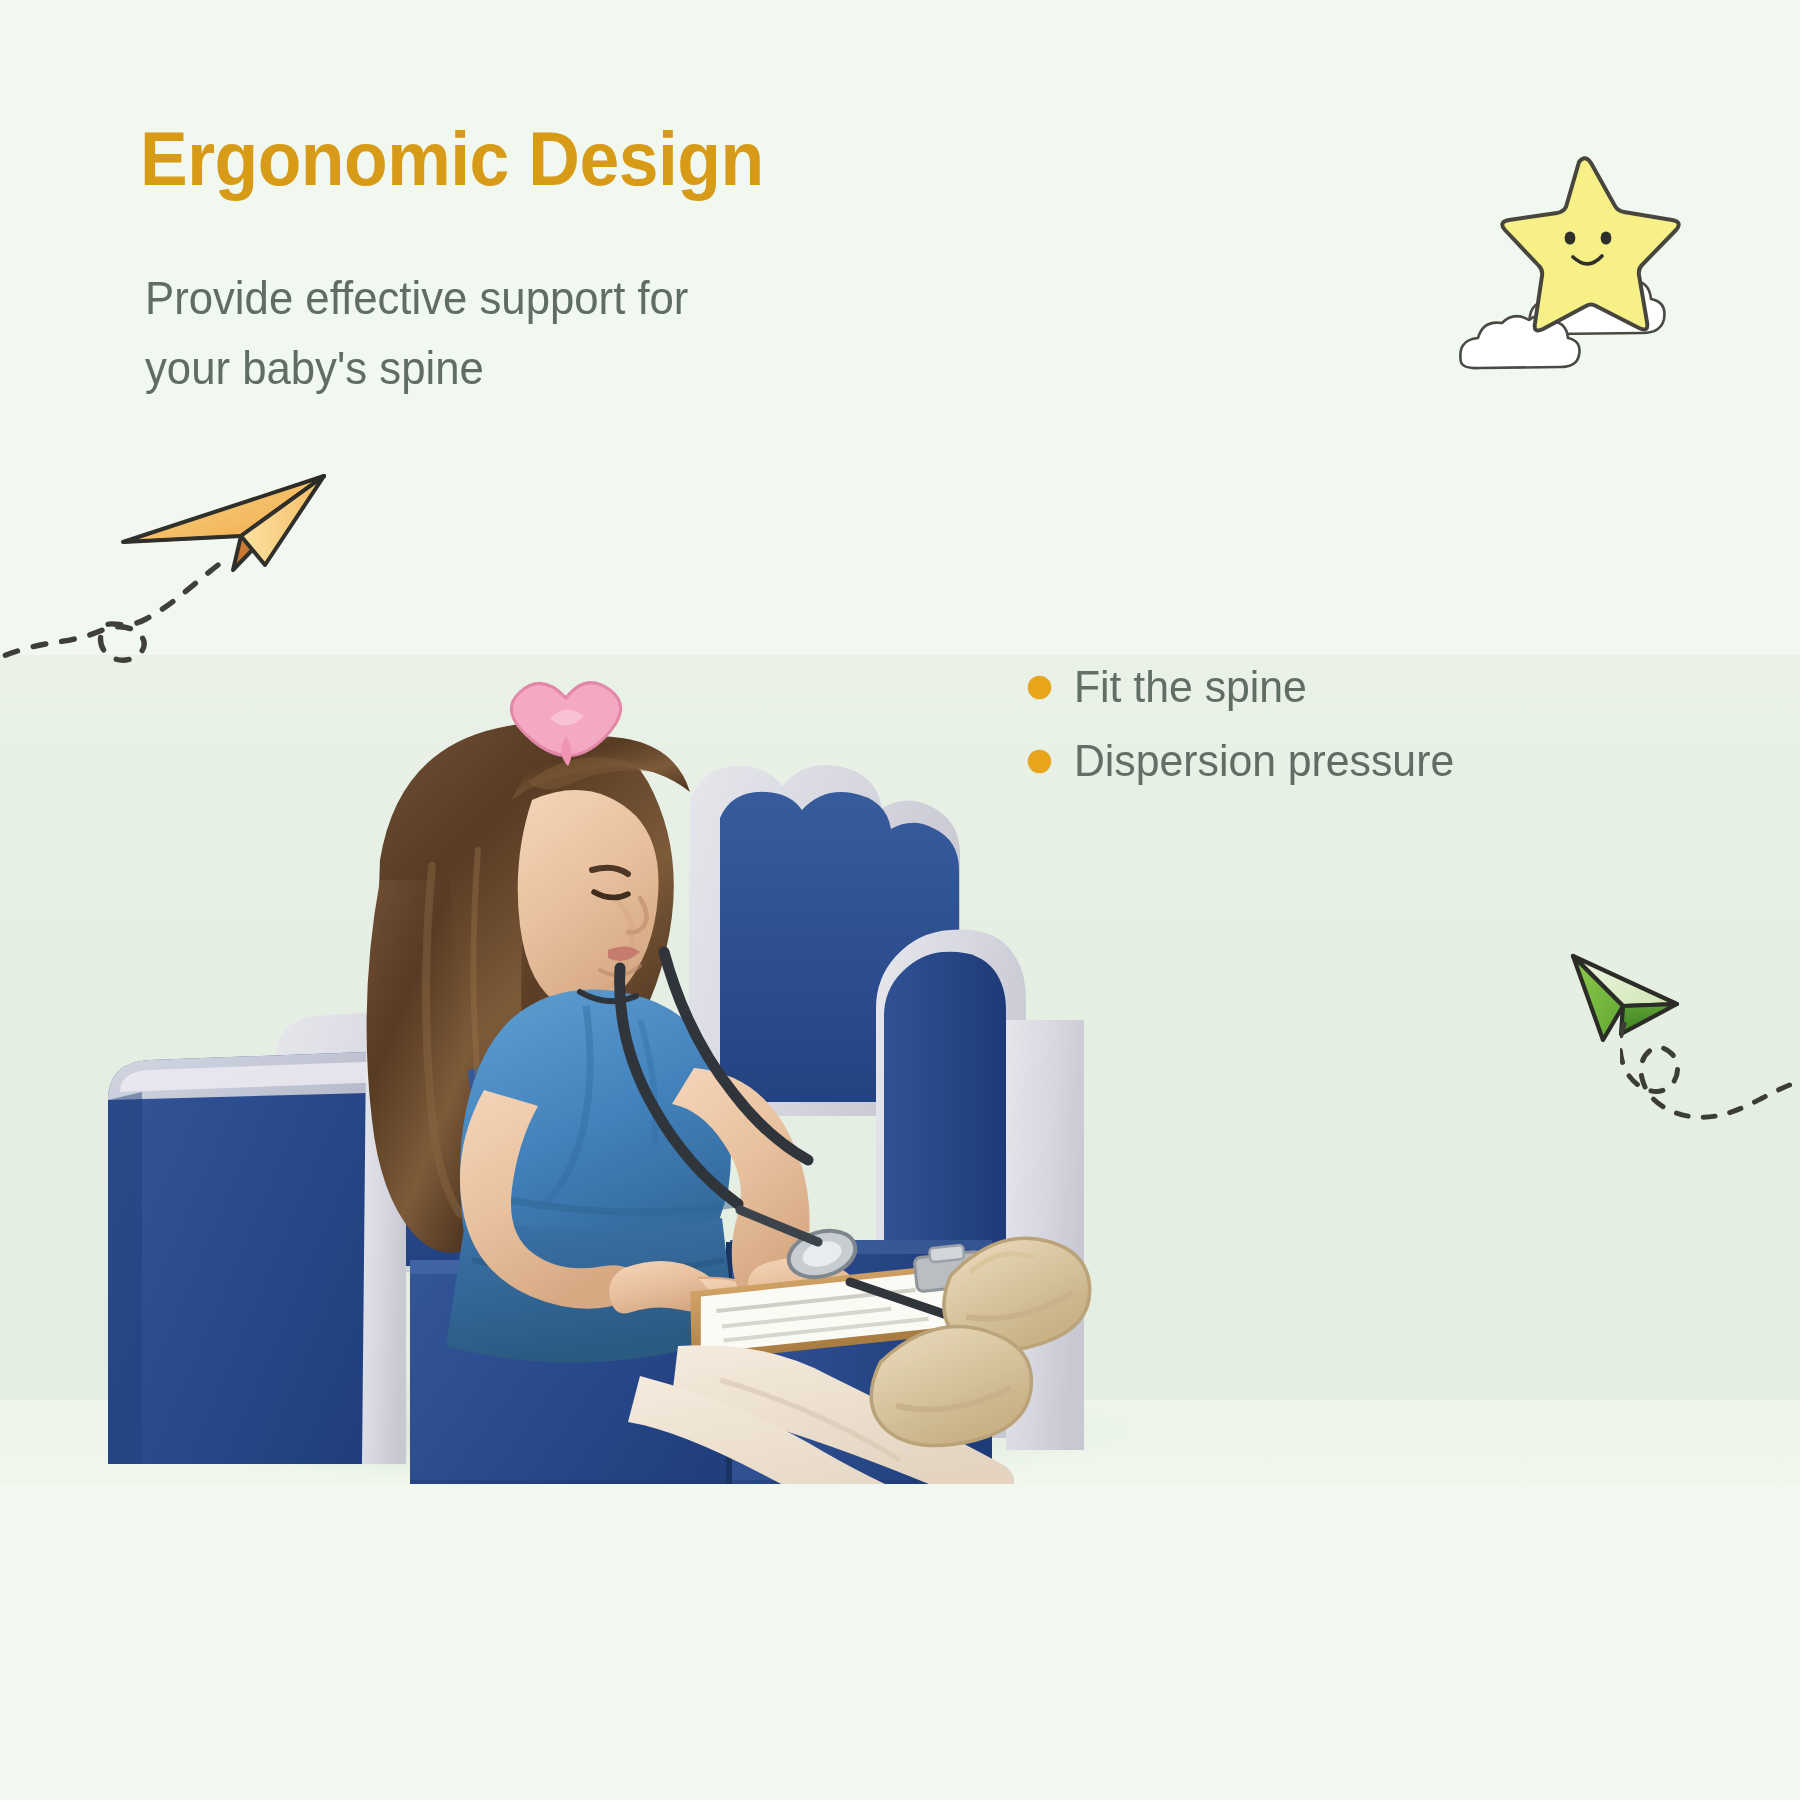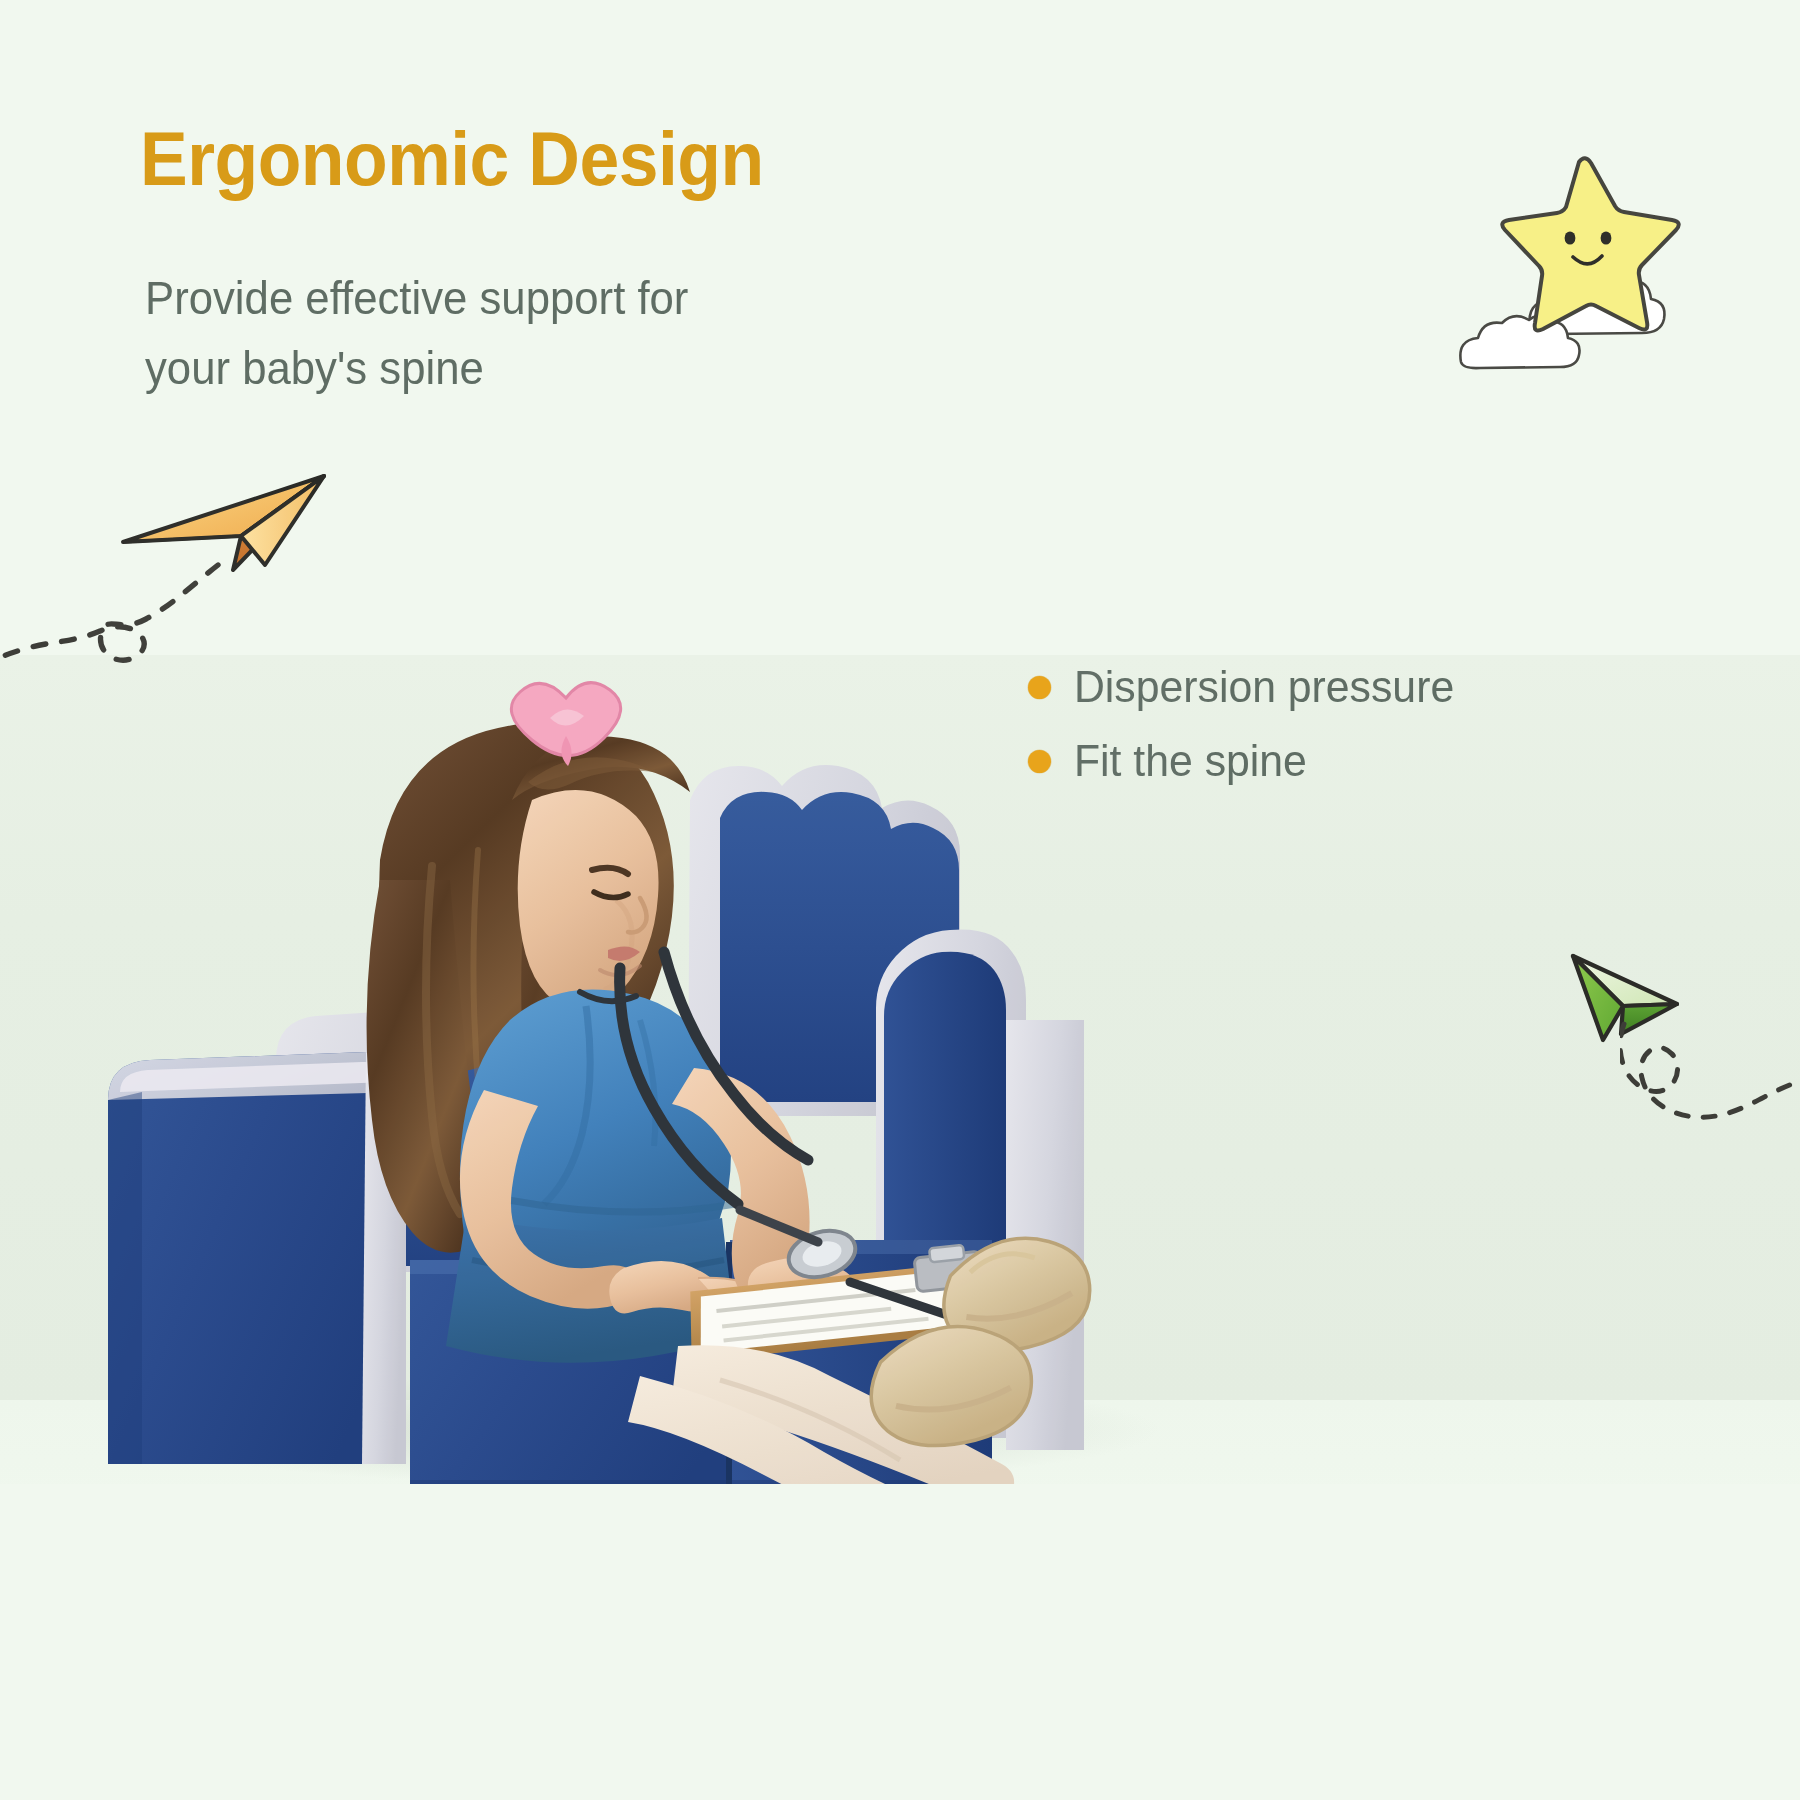--- a/index.html
+++ b/index.html
@@ -67,25 +67,25 @@
   <div id="headline">Ergonomic Design</div>
 
   <div id="subhead">
     <span class="subline">Provide effective support for</span>
     <span class="subline">your baby's spine</span>
   </div>
 
   <div id="bullets">
     <div class="bullet-row">
       <span class="bullet-dot"></span>
-      <span class="bullet-label">Dispersion pressure</span>
+      <span class="bullet-label">Fit the spine</span>
     </div>
     <div class="bullet-row">
       <span class="bullet-dot"></span>
-      <span class="bullet-label">Fit the spine</span>
+      <span class="bullet-label">Dispersion pressure</span>
     </div>
   </div>
 
   <div id="star-deco">
     <svg viewBox="0 0 230 230" width="230" height="230">
 
       <path d="M75 188 q-4 -26 20 -28 q6 -20 27 -17 q13 -14 30 -4 q10 -9 22 2 q20 -2 22 18 q16 3 13 20 q-3 14 -22 14 l-90 1 q-20 1 -22 -6z" fill="#ffffff" stroke="#4a4a45" stroke-width="2.6" stroke-linejoin="round"></path>
       <path d="M6 222 q-4 -22 17 -24 q5 -18 24 -15 q12 -12 27 -3 q9 -8 20 2 q17 -2 19 16 q14 3 11 17 q-2 12 -19 12 l-80 1 q-17 1 -19 -6z" fill="#ffffff" stroke="#4a4a45" stroke-width="2.6" stroke-linejoin="round"></path>
 
       <path d="M124 22 q6 -8 12 1 l24 43 q3 5 9 6 l48 8 q11 2 4 10 l-34 35 q-4 4 -3 10 l8 47 q2 11 -8 6 l-43 -22 q-5 -3 -10 0 l-43 23 q-10 5 -8 -6 l7 -47 q1 -6 -3 -10 l-34 -36 q-7 -8 4 -10 l48 -7 q6 -1 9 -6z" fill="#f7f087" stroke="#46463f" stroke-width="4" stroke-linejoin="round"></path>

